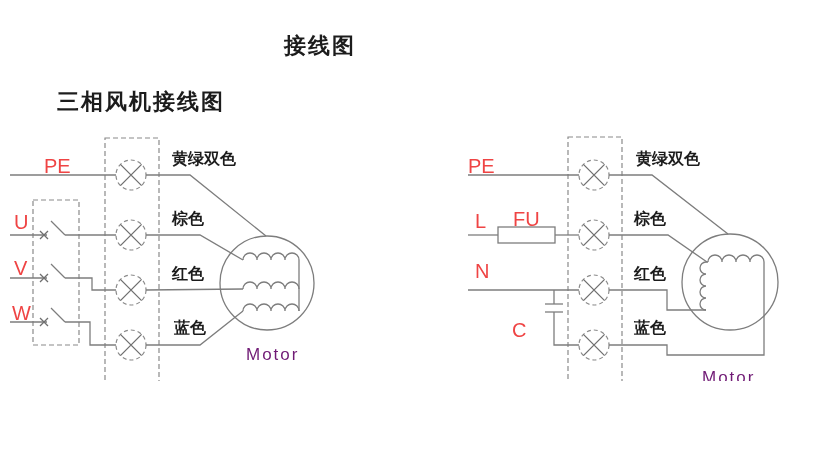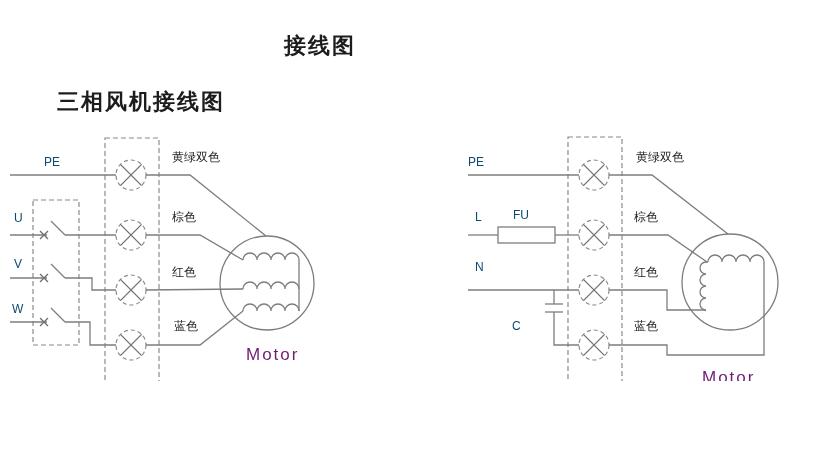--- a/index.html
+++ b/index.html
@@ -4,22 +4,22 @@
 <style>
   html,body{margin:0;padding:0;background:#ffffff;}
   .stage{
     position:relative;width:824px;height:381px;background:#ffffff;
     font-family:"Liberation Sans","DejaVu Sans",sans-serif;overflow:hidden;
   }
   .stage svg{position:absolute;left:0;top:0;}
   .lbl{position:absolute;color:#1c1c1c;white-space:nowrap;line-height:1;}
   .title{font-size:22px;font-weight:700;letter-spacing:2px;}
   .heading{font-size:22px;font-weight:700;letter-spacing:2px;}
-  .cn{font-size:12px;font-weight:400;}
-  .t{font-size:12px;color:#0c4a6e;}
+  .cn{font-size:16px;font-weight:700;}
+  .t{font-size:20px;color:#ef4444;}
   .motor{font-size:17px;color:#701a75;letter-spacing:2px;}
   .ln{stroke:#7d7d7d;stroke-width:1.3;fill:none;}
   .dash{stroke:#8a8a8a;stroke-width:1.2;fill:none;stroke-dasharray:5 3;}
   .term{stroke:#8a8a8a;stroke-width:1.2;fill:none;stroke-dasharray:4 3;}
   .xln{stroke:#6f6f6f;stroke-width:1.3;fill:none;}
 </style>
 </head>
 <body>
 
 <div class="stage">

